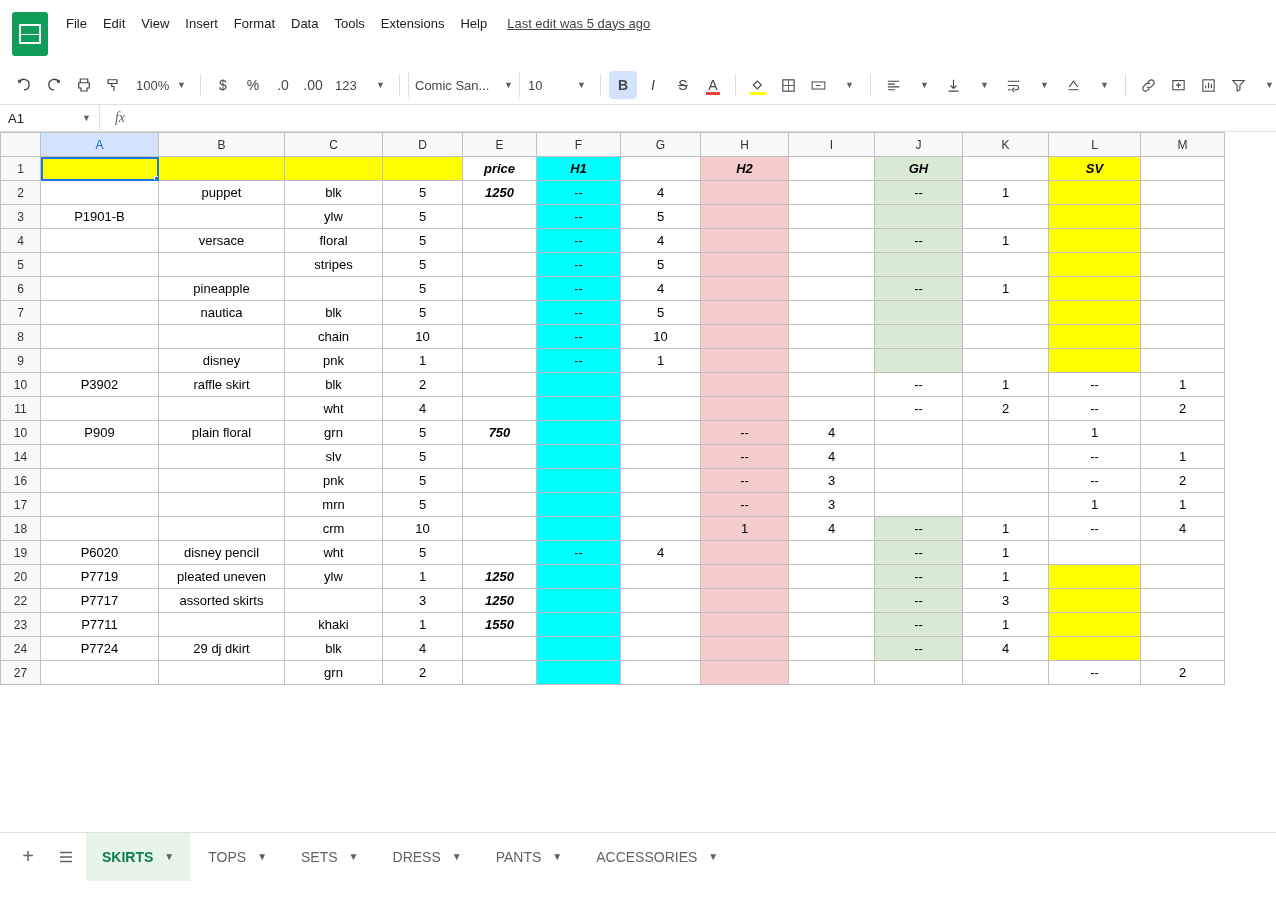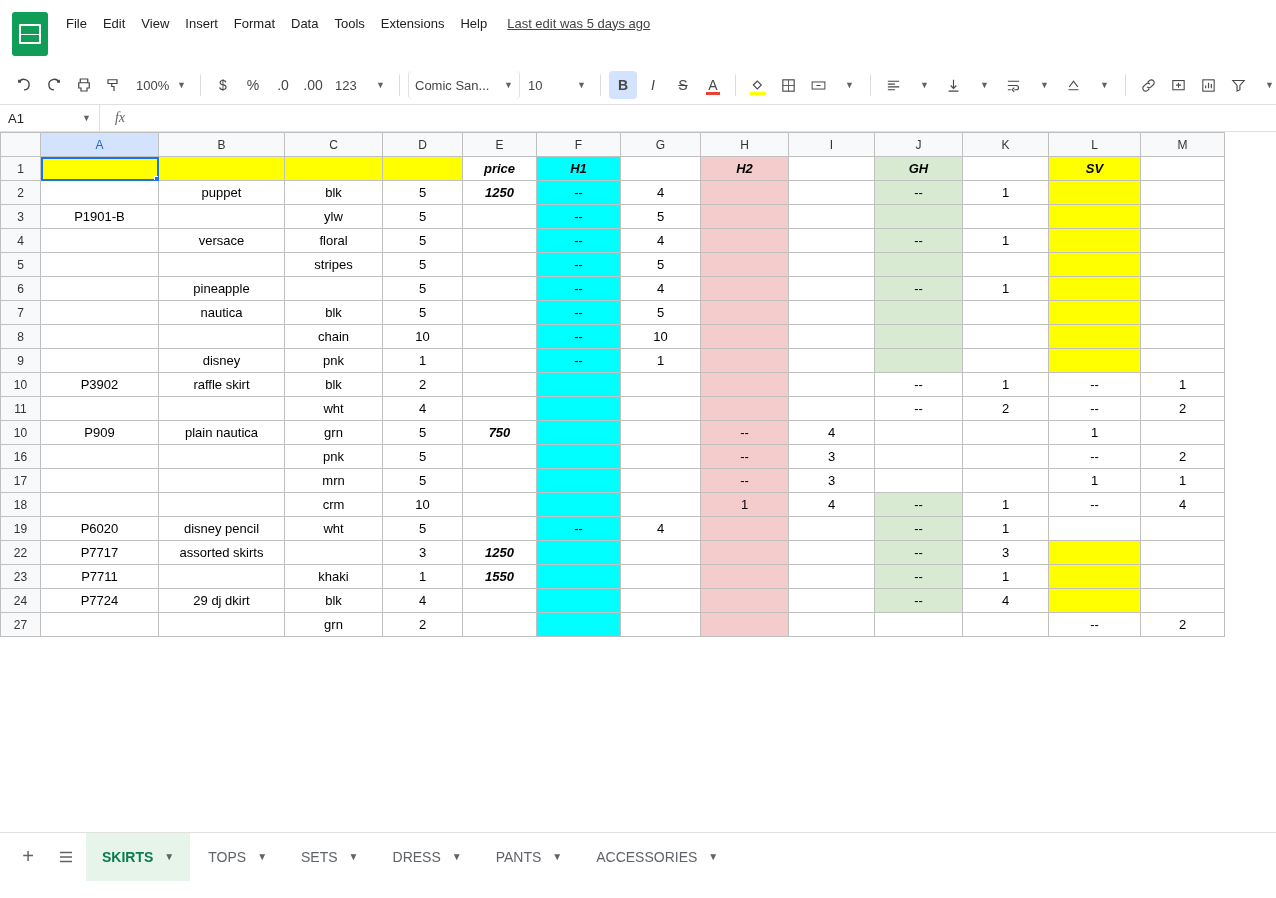--- a/index.html
+++ b/index.html
@@ -444,32 +444,48 @@
           <td class="cell c-H pink" style="width: 88px;"></td>
           <td class="cell c-I" style="width: 86px;"></td>
           <td class="cell c-J" style="width: 88px;">--</td>
           <td class="cell c-K" style="width: 86px;">2</td>
           <td class="cell c-L" style="width: 92px;">--</td>
           <td class="cell c-M" style="width: 84px;">2</td>
         </tr>
         <tr>
           <th class="rowhead">10</th>
           <td class="cell c-A" style="width: 118px;">P909</td>
-          <td class="cell c-B" style="width: 126px;">plain nautica</td>
+          <td class="cell c-B" style="width: 126px;">plain floral</td>
           <td class="cell c-C" style="width: 98px;">grn</td>
           <td class="cell c-D" style="width: 80px;">5</td>
           <td class="cell c-E bolditalic" style="width: 74px;">750</td>
           <td class="cell c-F cyan" style="width: 84px;"></td>
           <td class="cell c-G" style="width: 80px;"></td>
           <td class="cell c-H pink" style="width: 88px;">--</td>
           <td class="cell c-I" style="width: 86px;">4</td>
           <td class="cell c-J" style="width: 88px;"></td>
           <td class="cell c-K" style="width: 86px;"></td>
           <td class="cell c-L" style="width: 92px;">1</td>
           <td class="cell c-M" style="width: 84px;"></td>
+        </tr>
+        <tr>
+          <th class="rowhead">14</th>
+          <td class="cell c-A" style="width: 118px;"></td>
+          <td class="cell c-B" style="width: 126px;"></td>
+          <td class="cell c-C" style="width: 98px;">slv</td>
+          <td class="cell c-D" style="width: 80px;">5</td>
+          <td class="cell c-E bolditalic" style="width: 74px;"></td>
+          <td class="cell c-F cyan" style="width: 84px;"></td>
+          <td class="cell c-G" style="width: 80px;"></td>
+          <td class="cell c-H pink" style="width: 88px;">--</td>
+          <td class="cell c-I" style="width: 86px;">4</td>
+          <td class="cell c-J" style="width: 88px;"></td>
+          <td class="cell c-K" style="width: 86px;"></td>
+          <td class="cell c-L" style="width: 92px;">--</td>
+          <td class="cell c-M" style="width: 84px;">1</td>
         </tr>
         <tr>
           <th class="rowhead">16</th>
           <td class="cell c-A" style="width: 118px;"></td>
           <td class="cell c-B" style="width: 126px;"></td>
           <td class="cell c-C" style="width: 98px;">pnk</td>
           <td class="cell c-D" style="width: 80px;">5</td>
           <td class="cell c-E bolditalic" style="width: 74px;"></td>
           <td class="cell c-F cyan" style="width: 84px;"></td>
           <td class="cell c-G" style="width: 80px;"></td>
@@ -519,20 +535,36 @@
           <td class="cell c-C" style="width: 98px;">wht</td>
           <td class="cell c-D" style="width: 80px;">5</td>
           <td class="cell c-E bolditalic" style="width: 74px;"></td>
           <td class="cell c-F cyan" style="width: 84px;">--</td>
           <td class="cell c-G" style="width: 80px;">4</td>
           <td class="cell c-H pink" style="width: 88px;"></td>
           <td class="cell c-I" style="width: 86px;"></td>
           <td class="cell c-J green" style="width: 88px;">--</td>
           <td class="cell c-K" style="width: 86px;">1</td>
           <td class="cell c-L" style="width: 92px;"></td>
+          <td class="cell c-M" style="width: 84px;"></td>
+        </tr>
+        <tr>
+          <th class="rowhead">20</th>
+          <td class="cell c-A" style="width: 118px;">P7719</td>
+          <td class="cell c-B" style="width: 126px;">pleated uneven</td>
+          <td class="cell c-C" style="width: 98px;">ylw</td>
+          <td class="cell c-D" style="width: 80px;">1</td>
+          <td class="cell c-E bolditalic" style="width: 74px;">1250</td>
+          <td class="cell c-F cyan" style="width: 84px;"></td>
+          <td class="cell c-G" style="width: 80px;"></td>
+          <td class="cell c-H pink" style="width: 88px;"></td>
+          <td class="cell c-I" style="width: 86px;"></td>
+          <td class="cell c-J green" style="width: 88px;">--</td>
+          <td class="cell c-K" style="width: 86px;">1</td>
+          <td class="cell c-L yellow" style="width: 92px;"></td>
           <td class="cell c-M" style="width: 84px;"></td>
         </tr>
         <tr>
           <th class="rowhead">22</th>
           <td class="cell c-A" style="width: 118px;">P7717</td>
           <td class="cell c-B" style="width: 126px;">assorted skirts</td>
           <td class="cell c-C" style="width: 98px;"></td>
           <td class="cell c-D" style="width: 80px;">3</td>
           <td class="cell c-E bolditalic" style="width: 74px;">1250</td>
           <td class="cell c-F cyan" style="width: 84px;"></td>

